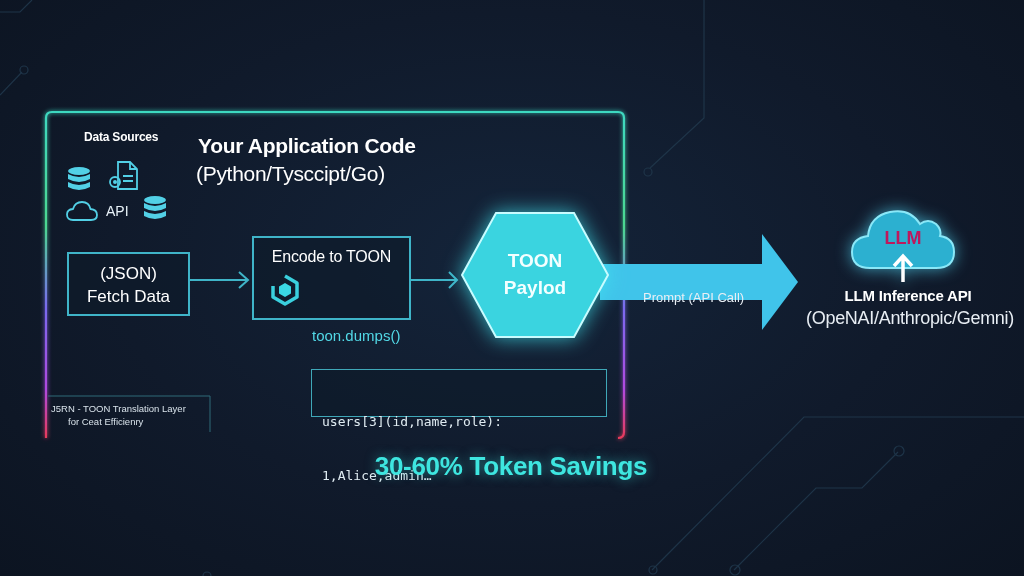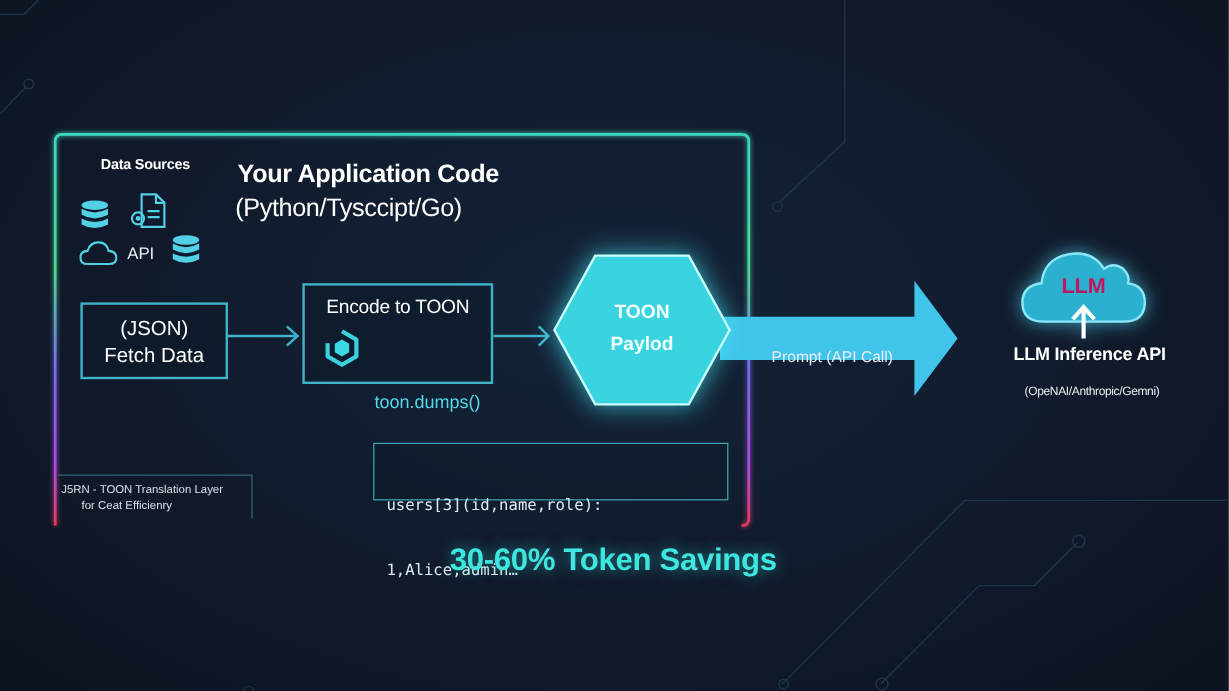--- a/index.html
+++ b/index.html
@@ -46,41 +46,41 @@
     .encode-code {
       position: absolute; left: 312px; top: 283px; font-size: 15px; color: #52d8e6; margin-top: 44px;
     }
 
     .hexagon {
       position: absolute; left: 460px; top: 211px; width: 150px; height: 128px;
       filter: drop-shadow(0 0 10px rgba(64,230,240,0.75));
     }
     .hex-text {
       position: absolute; left: 460px; top: 247px; width: 150px; text-align: center;
-      font-size: 16px; line-height: 27px; font-weight: bold; color: #f4ffff;
+      font-size: 19px; line-height: 27px; font-weight: bold; color: #f4ffff;
     }
 
     .big-arrow { position: absolute; left: 600px; top: 234px; width: 200px; height: 100px; }
     .prompt-label {
       position: absolute; left: 643px; top: 290px; font-size: 13px; color: #e8eef4;
     }
 
     .cloud { position: absolute; left: 848px; top: 204px; width: 110px; height: 80px;
       filter: drop-shadow(0 0 8px rgba(80,210,240,0.7)); }
     .llm-label {
       position: absolute; left: 848px; top: 228px; width: 110px; text-align: center;
       font-size: 18px; font-weight: bold; color: #be185d;
     }
     .llm-api-title {
       position: absolute; left: 823px; top: 287px; width: 170px; text-align: center;
       font-size: 15px; font-weight: bold; color: #ffffff; letter-spacing: -0.2px;
     }
     .llm-api-sub {
-      position: absolute; left: 805px; top: 321px; width: 210px; text-align: center;
-      font-size: 10px; color: #e8eef4; letter-spacing: -0.3px;
+      position: absolute; left: 805px; top: 308px; width: 210px; text-align: center;
+      font-size: 18px; color: #e8eef4; letter-spacing: -0.3px;
     }
 
     .code-box { left: 311px; top: 369px; width: 296px; height: 48px; border-width: 1px; border-color: #3fa8b8; }
     .code-text {
       position: absolute; left: 322px; top: 377px;
       font-family: "DejaVu Sans Mono", "Liberation Mono", monospace;
       font-size: 13px; line-height: 18px; color: #e0ecf2; white-space: pre;
     }
 
     .layer-note {

